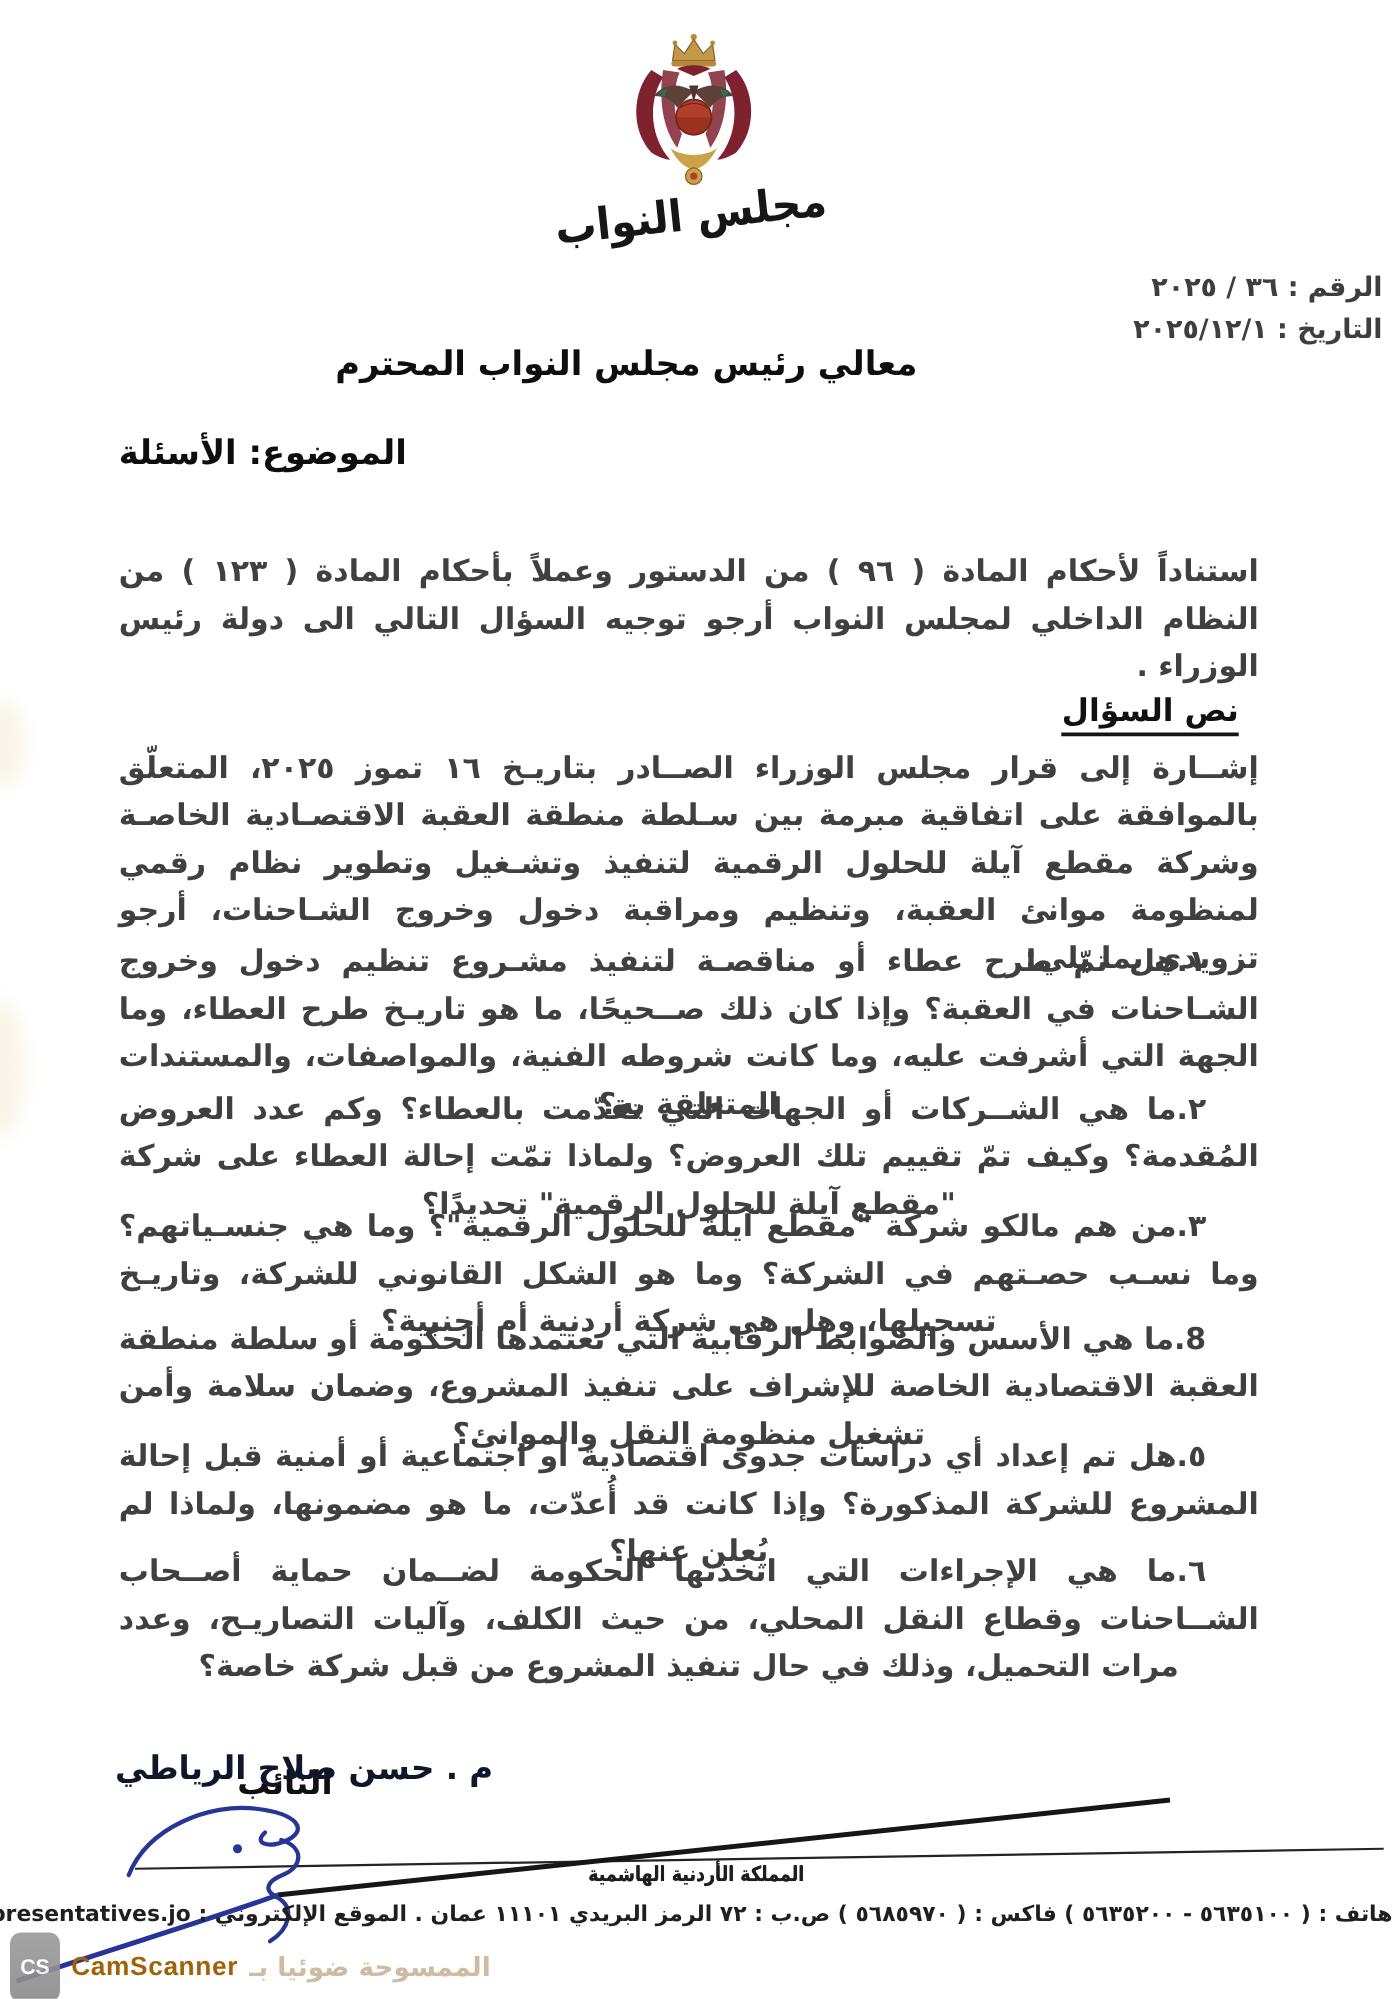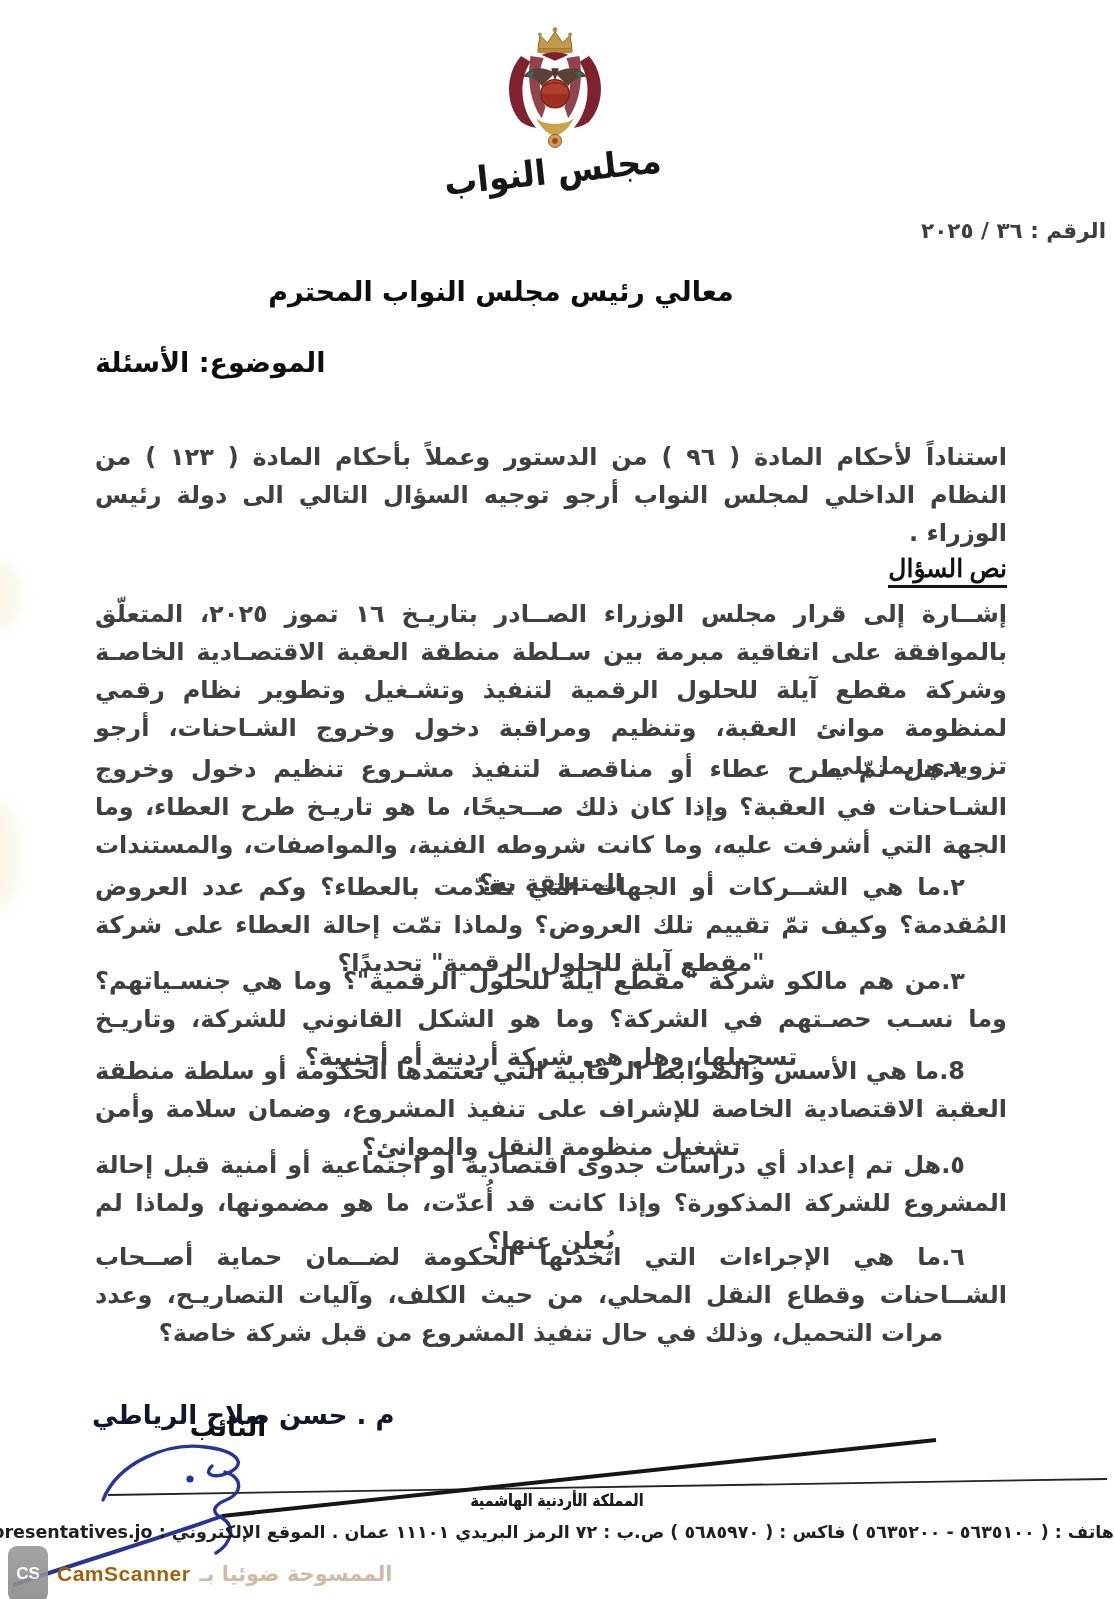--- a/index.html
+++ b/index.html
@@ -33,21 +33,21 @@
   }
 
   
   .bodycol{position:absolute;left:95px;top:0;width:912px;}
   .bodycol p{
     margin:0;position:absolute;left:0;right:0;
     direction:rtl;text-align:justify;text-align-last:right;
     font-size:24px;line-height:38px;font-weight:bold;color:#404040;
   }
   p.intro{top:438px;}
-  .q-heading{position:absolute;top:554px;right:0;direction:rtl;font-size:25px;font-weight:bold;color:#111;font-family:Liberation Serif, serif;}
+  .q-heading{position:absolute;top:554px;right:16px;direction:rtl;font-size:25px;font-weight:bold;color:#111;}
   .q-heading span{border-bottom:3px solid #141414;padding-bottom:3px;}
   p.qintro{top:595px;}
   p.q{text-indent:42px;text-align-last:center;}
   p.q1{top:750px;}
   p.q2{top:868px;}
   p.q3{top:962px;}
   p.q4{top:1052px;}
   p.q5{top:1146px;}
   p.q6{top:1238px;}
 
@@ -116,20 +116,21 @@
       <path d="M50,100 C58,108 82,108 90,100 C84,112 76,118 70,118 C64,118 56,112 50,100" fill="#c9a24a"></path>
       <circle cx="70" cy="124" r="7" fill="#c9a24a" stroke="#8a5f22" stroke-width="1"></circle>
       <circle cx="70" cy="124" r="3" fill="#b0402e"></circle>
     </g>
   </svg>
 
   <div class="callig">مجلس النواب</div>
 
   <div class="refblock">
     <div>الرقم : ٣٦ / ٢٠٢٥</div>
+    <div>التاريخ : ٢٠٢٥/١٢/١</div>
   </div>
 
   <div class="salutation">معالي رئيس مجلس النواب المحترم</div>
   <div class="subject">الموضوع: الأسئلة</div>
 
   <div class="bodycol">
     <p class="intro">استناداً لأحكام المادة ( ٩٦ ) من الدستور وعملاً بأحكام المادة ( ١٢٣ ) من النظام الداخلي لمجلس النواب أرجو توجيه السؤال التالي الى دولة رئيس الوزراء .</p>
     <div class="q-heading">
       <span>نص السؤال</span>
     </div>

